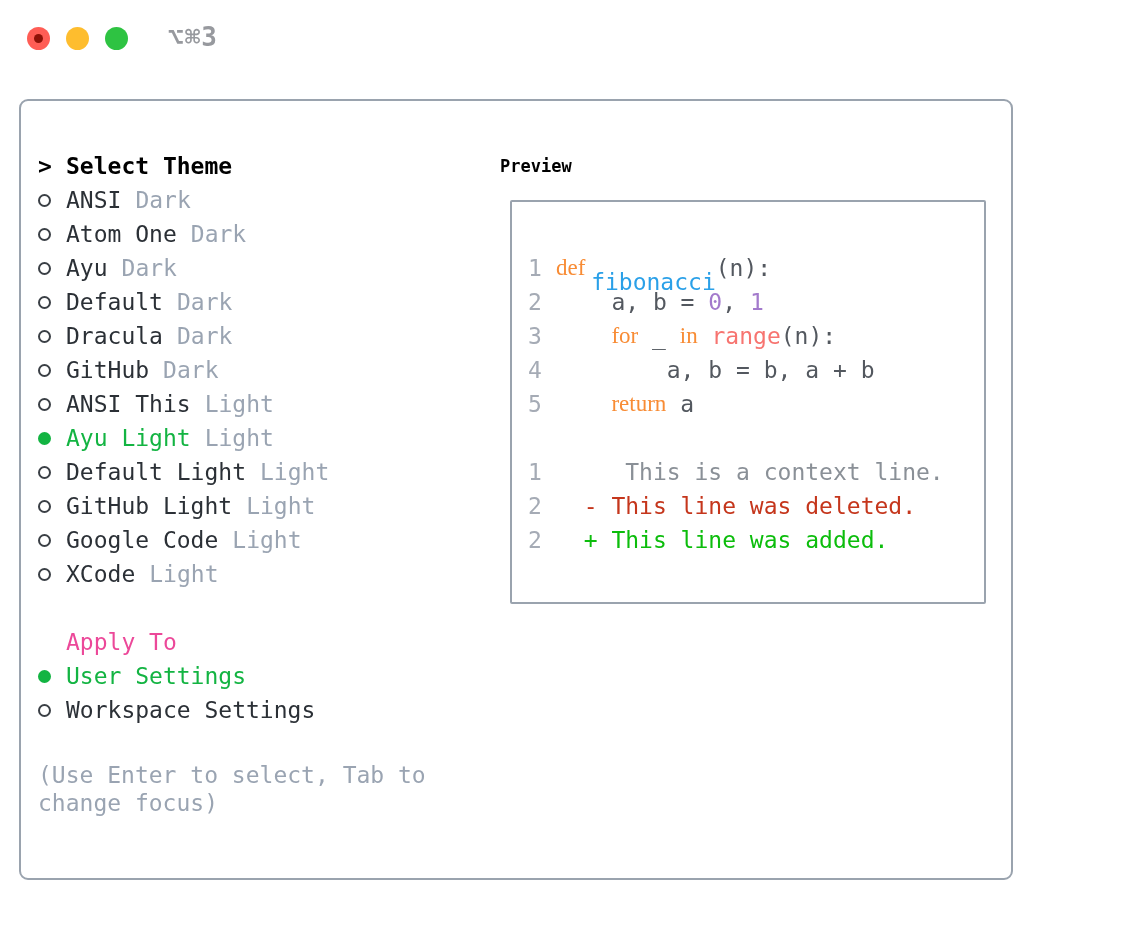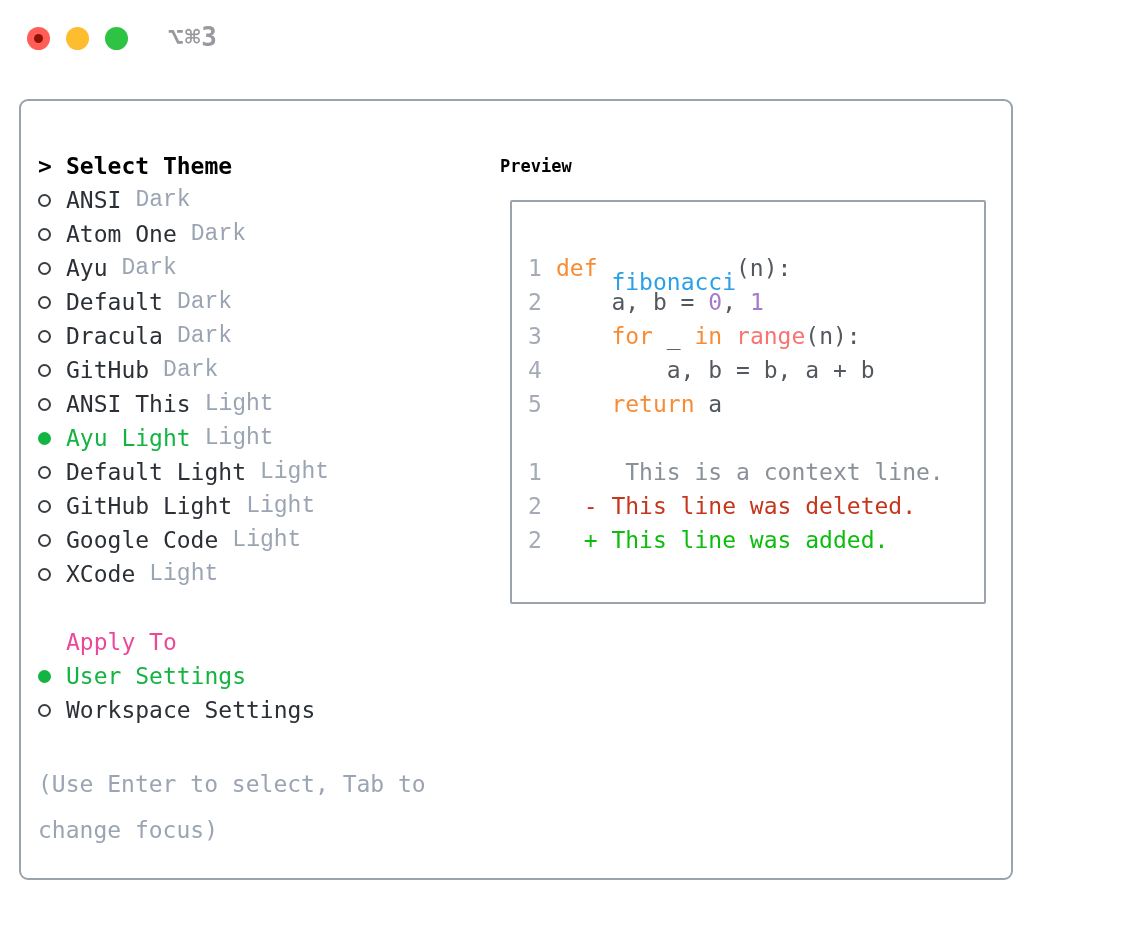--- a/index.html
+++ b/index.html
@@ -72,26 +72,26 @@
     width: 13px; height: 13px;
     box-sizing: border-box;
     border: 2px solid #3a3f45;
     border-radius: 50%;
   }
   .radio.on { border-color: var(--ui-green); background: var(--ui-green); }
   .label { margin-left: 14px; }
   .list-title { font-weight: bold; color: #000; }
   .apply-title { color: #ec4899; }
   .option.selected .opt-name { color: var(--ui-green); }
-  .opt-variant { color: var(--text-muted); margin-left: 14px; font-family: Liberation Mono, monospace; }
+  .opt-variant { color: var(--text-muted); margin-left: 14px; }
   .help {
     margin-top: 34px;
     width: 420px;
     font-size: 23px;
-    line-height: 46px;
+    line-height: 28px;
     color: var(--text-muted);
   }
   
   .preview-title {
     position: absolute; left: 479px; top: 48px;
     height: 34px; display: flex; align-items: center;
     font-size: 17px; font-weight: bold; color: #000;
   }
   .preview-box {
     position: absolute; left: 489px; top: 99px;
@@ -104,21 +104,21 @@
   }
   .code-row {
     height: 34px;
     display: flex; align-items: center;
     font-size: 23px;
     white-space: pre;
   }
   .lnum { color: var(--lnum); width: 28px; flex: none; }
   .seg { white-space: pre; }
   .tok-default  { color: var(--tok-default); }
-  .tok-keyword  { color: var(--tok-keyword); }
+  .tok-keyword  { color: var(--tok-keyword); font-family: Liberation Serif, serif; }
   .tok-function { color: var(--tok-function); margin-top: 28px; }
   .tok-number   { color: var(--tok-number); }
   .tok-builtin  { color: var(--tok-builtin); }
   .tok-context  { color: var(--tok-context); }
   .tok-deleted  { color: var(--tok-deleted); }
   .tok-added    { color: var(--tok-added); }
 </style>
 </head>
 <body>
 

